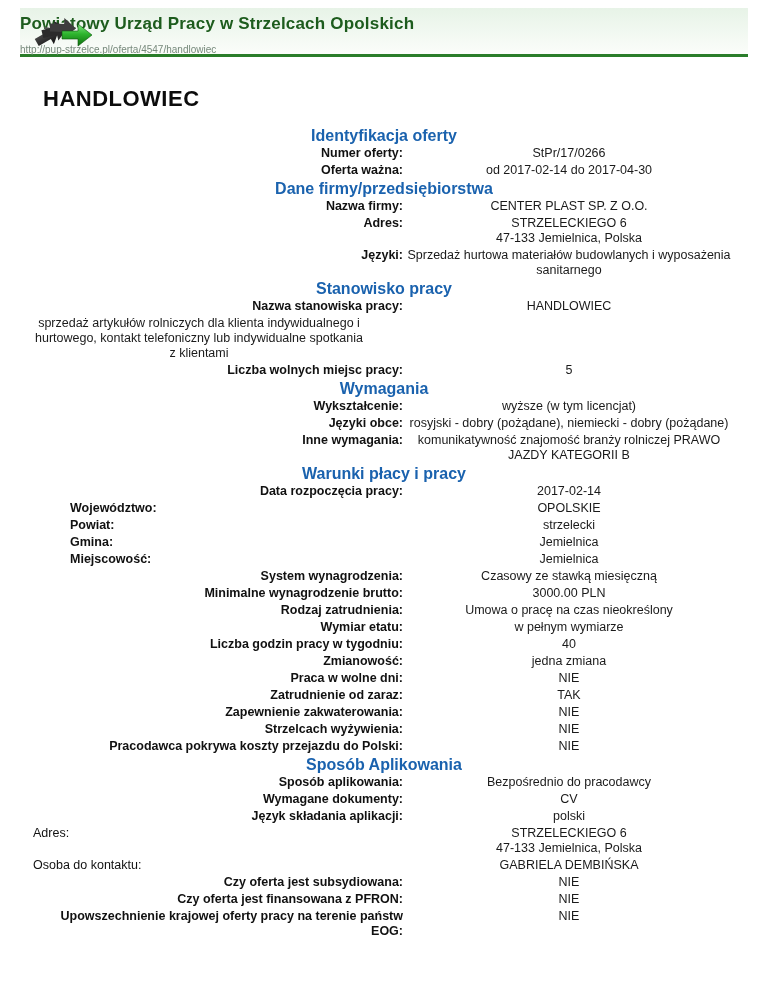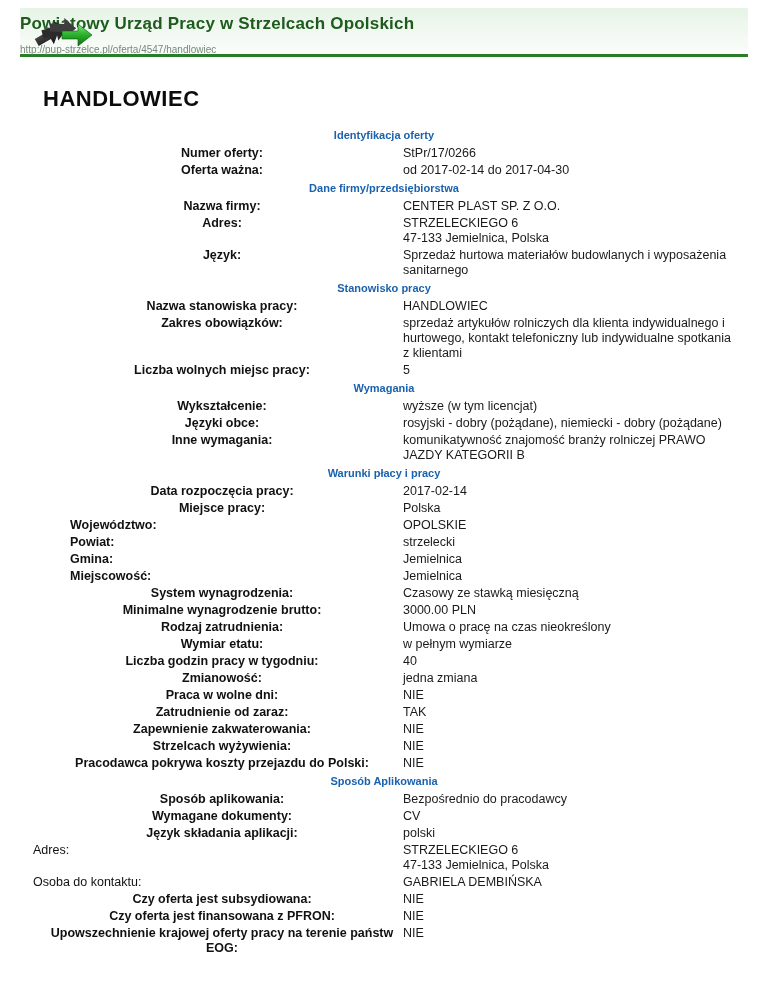--- a/index.html
+++ b/index.html
@@ -18,32 +18,32 @@
   .header-title{font-size:17px;font-weight:bold;color:#1d5c1d;letter-spacing:.2px;}
   .header-url{font-size:10px;color:#76897b;margin-top:10px;}
   
   h1.offer-title{
     margin:30px 0 15px 43px;font-size:22px;font-weight:bold;color:#0c0c0c;
     letter-spacing:.5px;line-height:1.1;
   }
   
   .details{margin-left:33px;width:702px;}
   .section-heading{
-    text-align:center;font-size:11px;font-weight:bold;color:#1a62ae;
+    text-align:center;font-size:16px;font-weight:bold;color:#1a62ae;
     line-height:15px;padding:2px 0;
   }
   .row{display:flex;align-items:flex-start;}
   .cell{font-size:12.5px;line-height:15px;padding:1px 0;}
   .label{
     width:362px;padding-left:8px;flex:none;box-sizing:content-box;
-    font-weight:bold;text-align:center;color:#111;
+    font-weight:bold;text-align:right;color:#111;
   }
   .label.plain-indent{font-weight:bold;text-align:left;padding-left:37px;width:333px;}
   .label.plain-left{font-weight:normal;text-align:left;padding-left:0;width:370px;}
-  .value{width:332px;flex:none;white-space:pre-line;color:#1a1a1a;}
+  .value{width:332px;flex:none;white-space:pre-line;color:#1a1a1a;text-align:center;}
 </style>
 </head>
 <body>
 
 <div class="page">
 
   <header class="header-band">
     <div class="logo">
       <svg viewBox="0 0 62 40" width="62" height="40" aria-hidden="true">
         <defs>
@@ -85,30 +85,29 @@
       <div class="row">
     <div class="cell label">Nazwa firmy:</div>
     <div class="cell value">CENTER PLAST SP. Z O.O.</div>
   </div>
       <div class="row">
     <div class="cell label">Adres:</div>
     <div class="cell value">STRZELECKIEGO 6
 47-133 Jemielnica, Polska</div>
   </div>
       <div class="row">
-    <div class="cell label">Język:</div>
+    <div class="cell label">Języki:</div>
     <div class="cell value">Sprzedaż hurtowa materiałów budowlanych i wyposażenia sanitarnego</div>
   </div>
       <div class="section-heading">Stanowisko pracy</div>
       <div class="row">
     <div class="cell label">Nazwa stanowiska pracy:</div>
     <div class="cell value">HANDLOWIEC</div>
   </div>
       <div class="row">
-    <div class="cell label">Zakres obowiązków:</div>
     <div class="cell value">sprzedaż artykułów rolniczych dla klienta indywidualnego i hurtowego, kontakt telefoniczny lub indywidualne spotkania z klientami</div>
   </div>
       <div class="row">
     <div class="cell label">Liczba wolnych miejsc pracy:</div>
     <div class="cell value">5</div>
   </div>
       <div class="section-heading">Wymagania</div>
       <div class="row">
     <div class="cell label">Wykształcenie:</div>
     <div class="cell value">wyższe (w tym licencjat)</div>
@@ -118,24 +117,20 @@
     <div class="cell value">rosyjski - dobry (pożądane), niemiecki - dobry (pożądane)</div>
   </div>
       <div class="row">
     <div class="cell label">Inne wymagania:</div>
     <div class="cell value">komunikatywność znajomość branży rolniczej PRAWO JAZDY KATEGORII B</div>
   </div>
       <div class="section-heading">Warunki płacy i pracy</div>
       <div class="row">
     <div class="cell label">Data rozpoczęcia pracy:</div>
     <div class="cell value">2017-02-14</div>
-  </div>
-      <div class="row">
-    <div class="cell label">Miejsce pracy:</div>
-    <div class="cell value">Polska</div>
   </div>
       <div class="row">
     <div class="cell label plain-indent">Województwo:</div>
     <div class="cell value">OPOLSKIE</div>
   </div>
       <div class="row">
     <div class="cell label plain-indent">Powiat:</div>
     <div class="cell value">strzelecki</div>
   </div>
       <div class="row">

